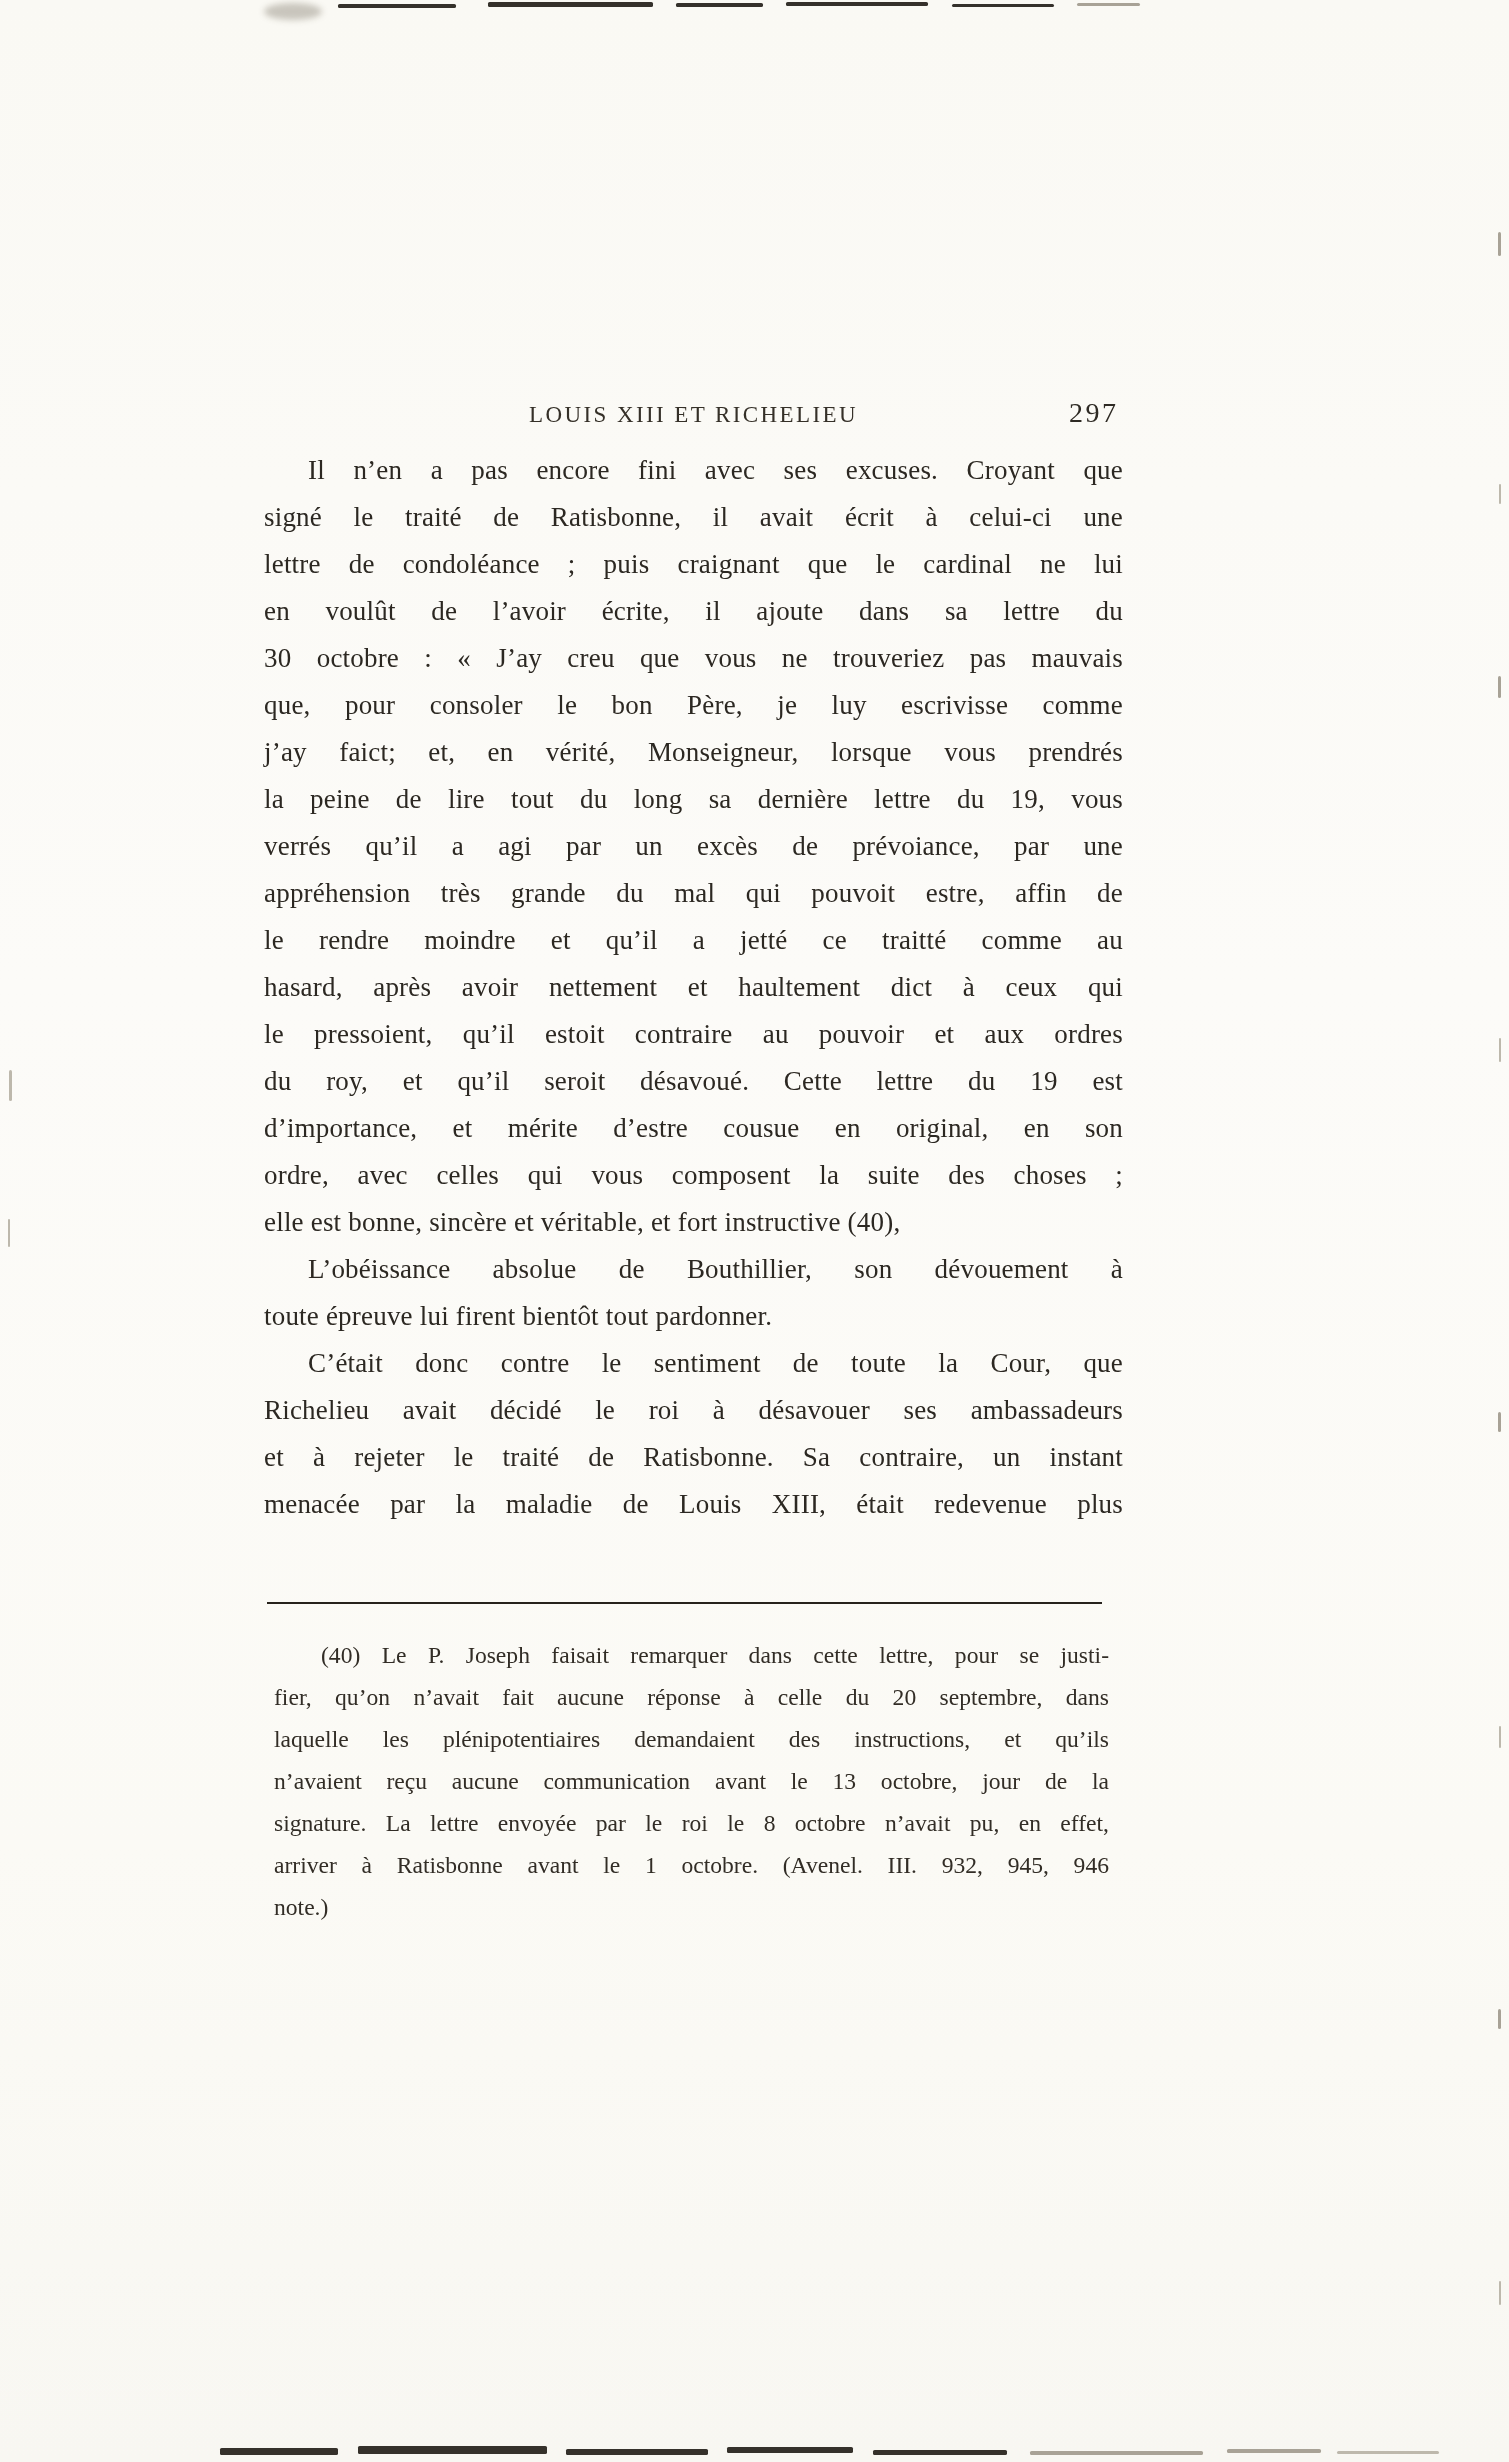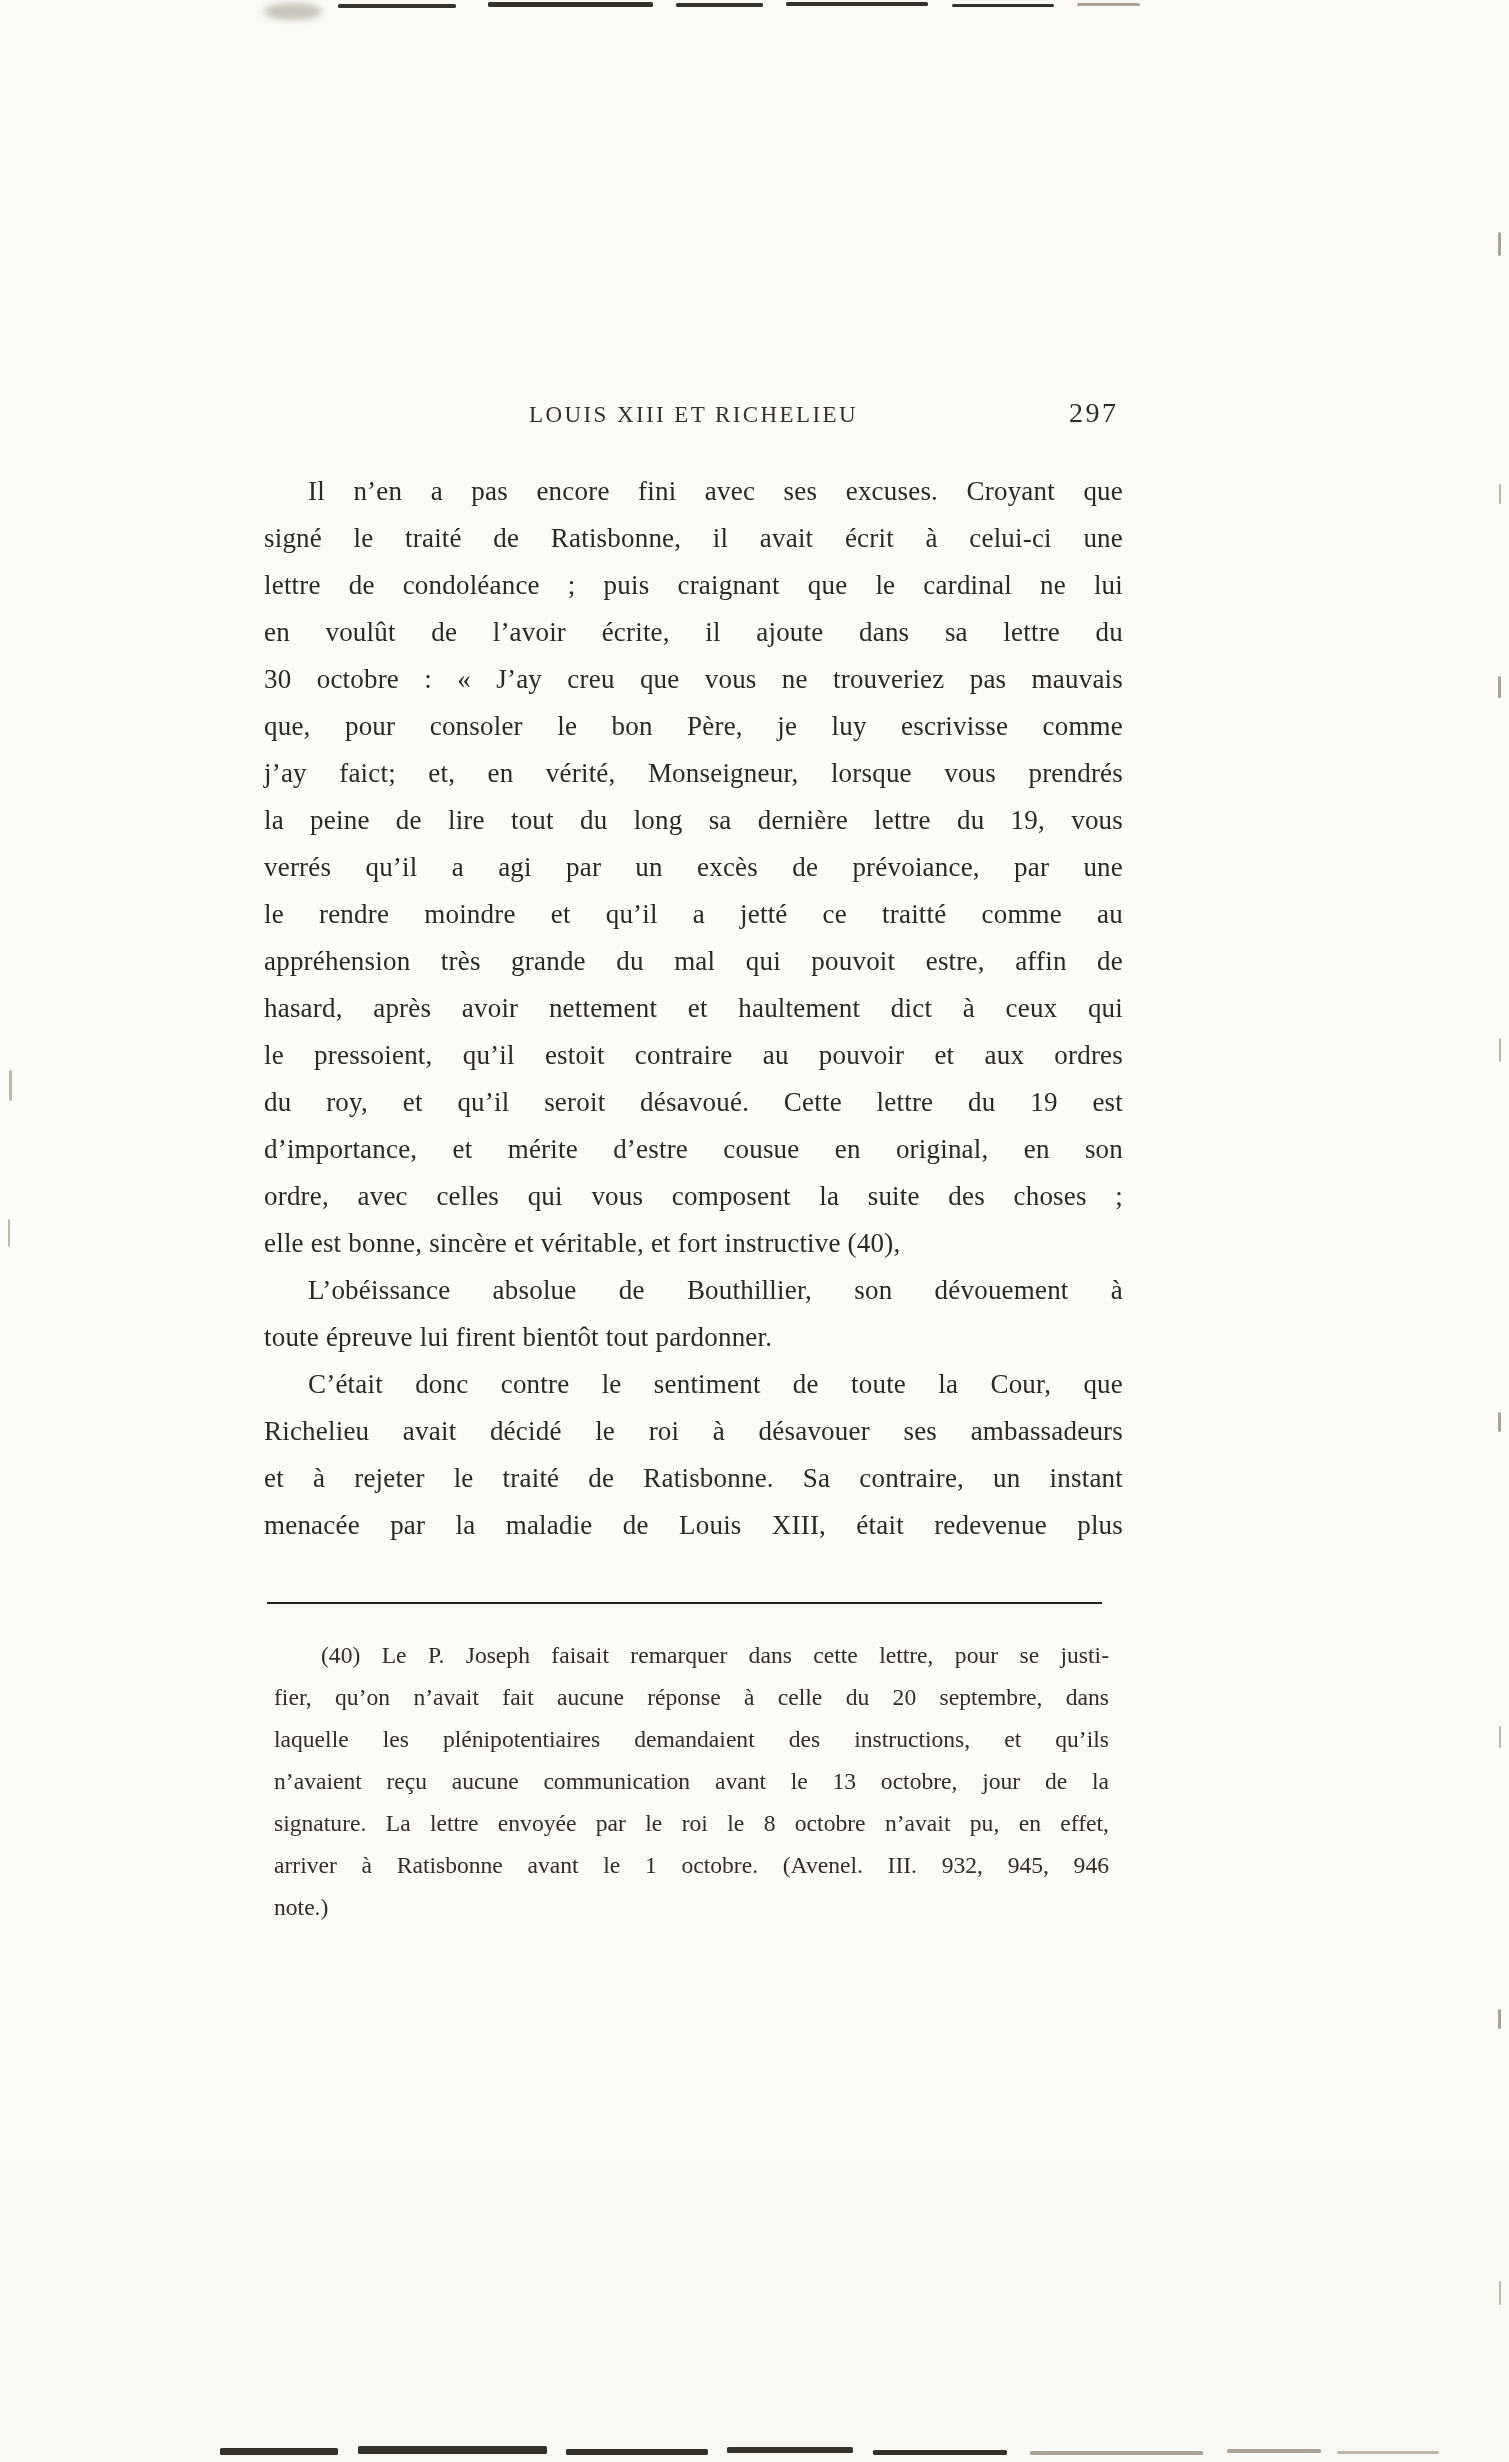--- a/index.html
+++ b/index.html
@@ -26,21 +26,21 @@
     color: #353028;
   }
   .page-number {
     position: absolute; right: 4.7px; top: 0;
     font-size: 28px; letter-spacing: 2.4px;
     color: #2e2a24;
     margin-left: 48px;
   }
   
   .body-text {
-    position: absolute; left: 264px; top: 468px; width: 859px;
+    position: absolute; left: 264px; top: 447px; width: 859px;
     font-size: 27px; line-height: 47px;
     letter-spacing: 0.2px;
     color: #2c2822;
   }
   .line {
     text-align: justify;
     text-align-last: justify;
     height: 47px;
     white-space: normal;
   }
@@ -101,22 +101,22 @@
   <div class="body-text">
     <div class="line indent">Il n’en a pas encore fini avec ses excuses. Croyant que</div>
     <div class="line">signé le traité de Ratisbonne, il avait écrit à celui-ci une</div>
     <div class="line">lettre de condoléance ; puis craignant que le cardinal ne lui</div>
     <div class="line">en voulût de l’avoir écrite, il ajoute dans sa lettre du</div>
     <div class="line">30 octobre : « J’ay creu que vous ne trouveriez pas mauvais</div>
     <div class="line">que, pour consoler le bon Père, je luy escrivisse comme</div>
     <div class="line">j’ay faict; et, en vérité, Monseigneur, lorsque vous prendrés</div>
     <div class="line">la peine de lire tout du long sa dernière lettre du 19, vous</div>
     <div class="line">verrés qu’il a agi par un excès de prévoiance, par une</div>
+    <div class="line">appréhension très grande du mal qui pouvoit estre, affin de</div>
     <div class="line">le rendre moindre et qu’il a jetté ce traitté comme au</div>
-    <div class="line">appréhension très grande du mal qui pouvoit estre, affin de</div>
     <div class="line">hasard, après avoir nettement et haultement dict à ceux qui</div>
     <div class="line">le pressoient, qu’il estoit contraire au pouvoir et aux ordres</div>
     <div class="line">du roy, et qu’il seroit désavoué. Cette lettre du 19 est</div>
     <div class="line">d’importance, et mérite d’estre cousue en original, en son</div>
     <div class="line">ordre, avec celles qui vous composent la suite des choses ;</div>
     <div class="line ll">elle est bonne, sincère et véritable, et fort instructive (40),</div>
     <div class="line indent">L’obéissance absolue de Bouthillier, son dévouement à</div>
     <div class="line ll">toute épreuve lui firent bientôt tout pardonner.</div>
     <div class="line indent">C’était donc contre le sentiment de toute la Cour, que</div>
     <div class="line">Richelieu avait décidé le roi à désavouer ses ambassadeurs</div>

